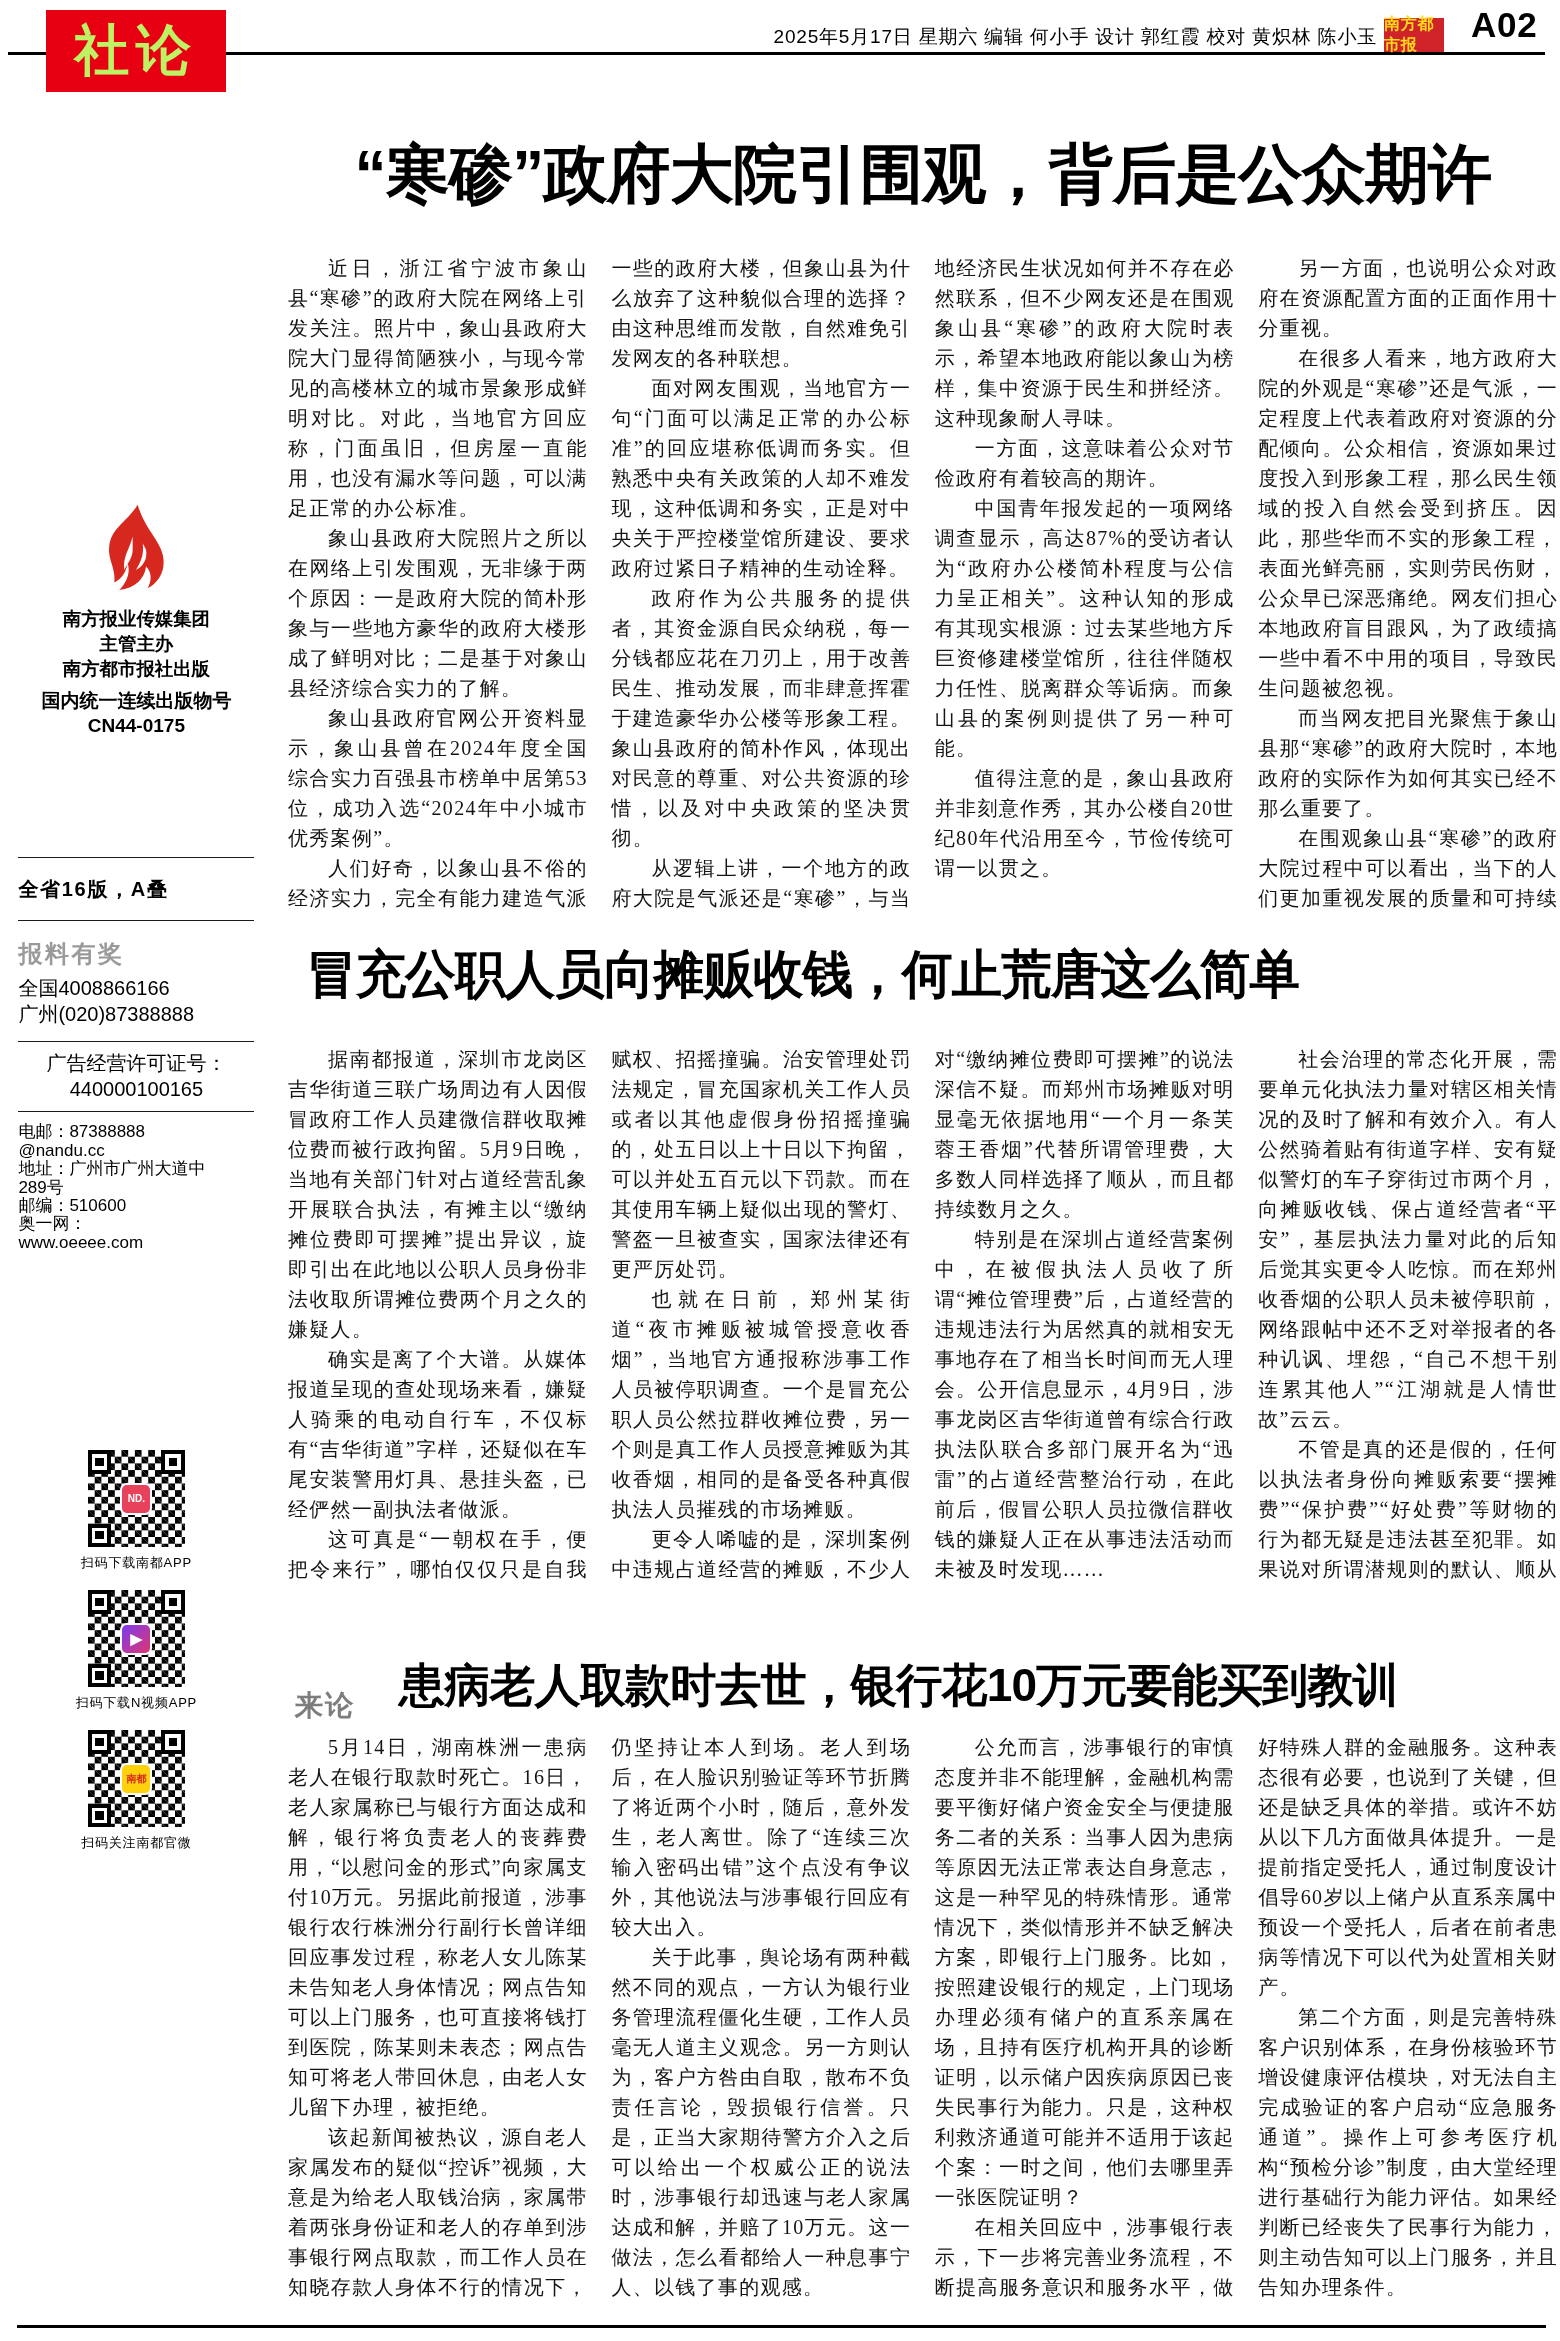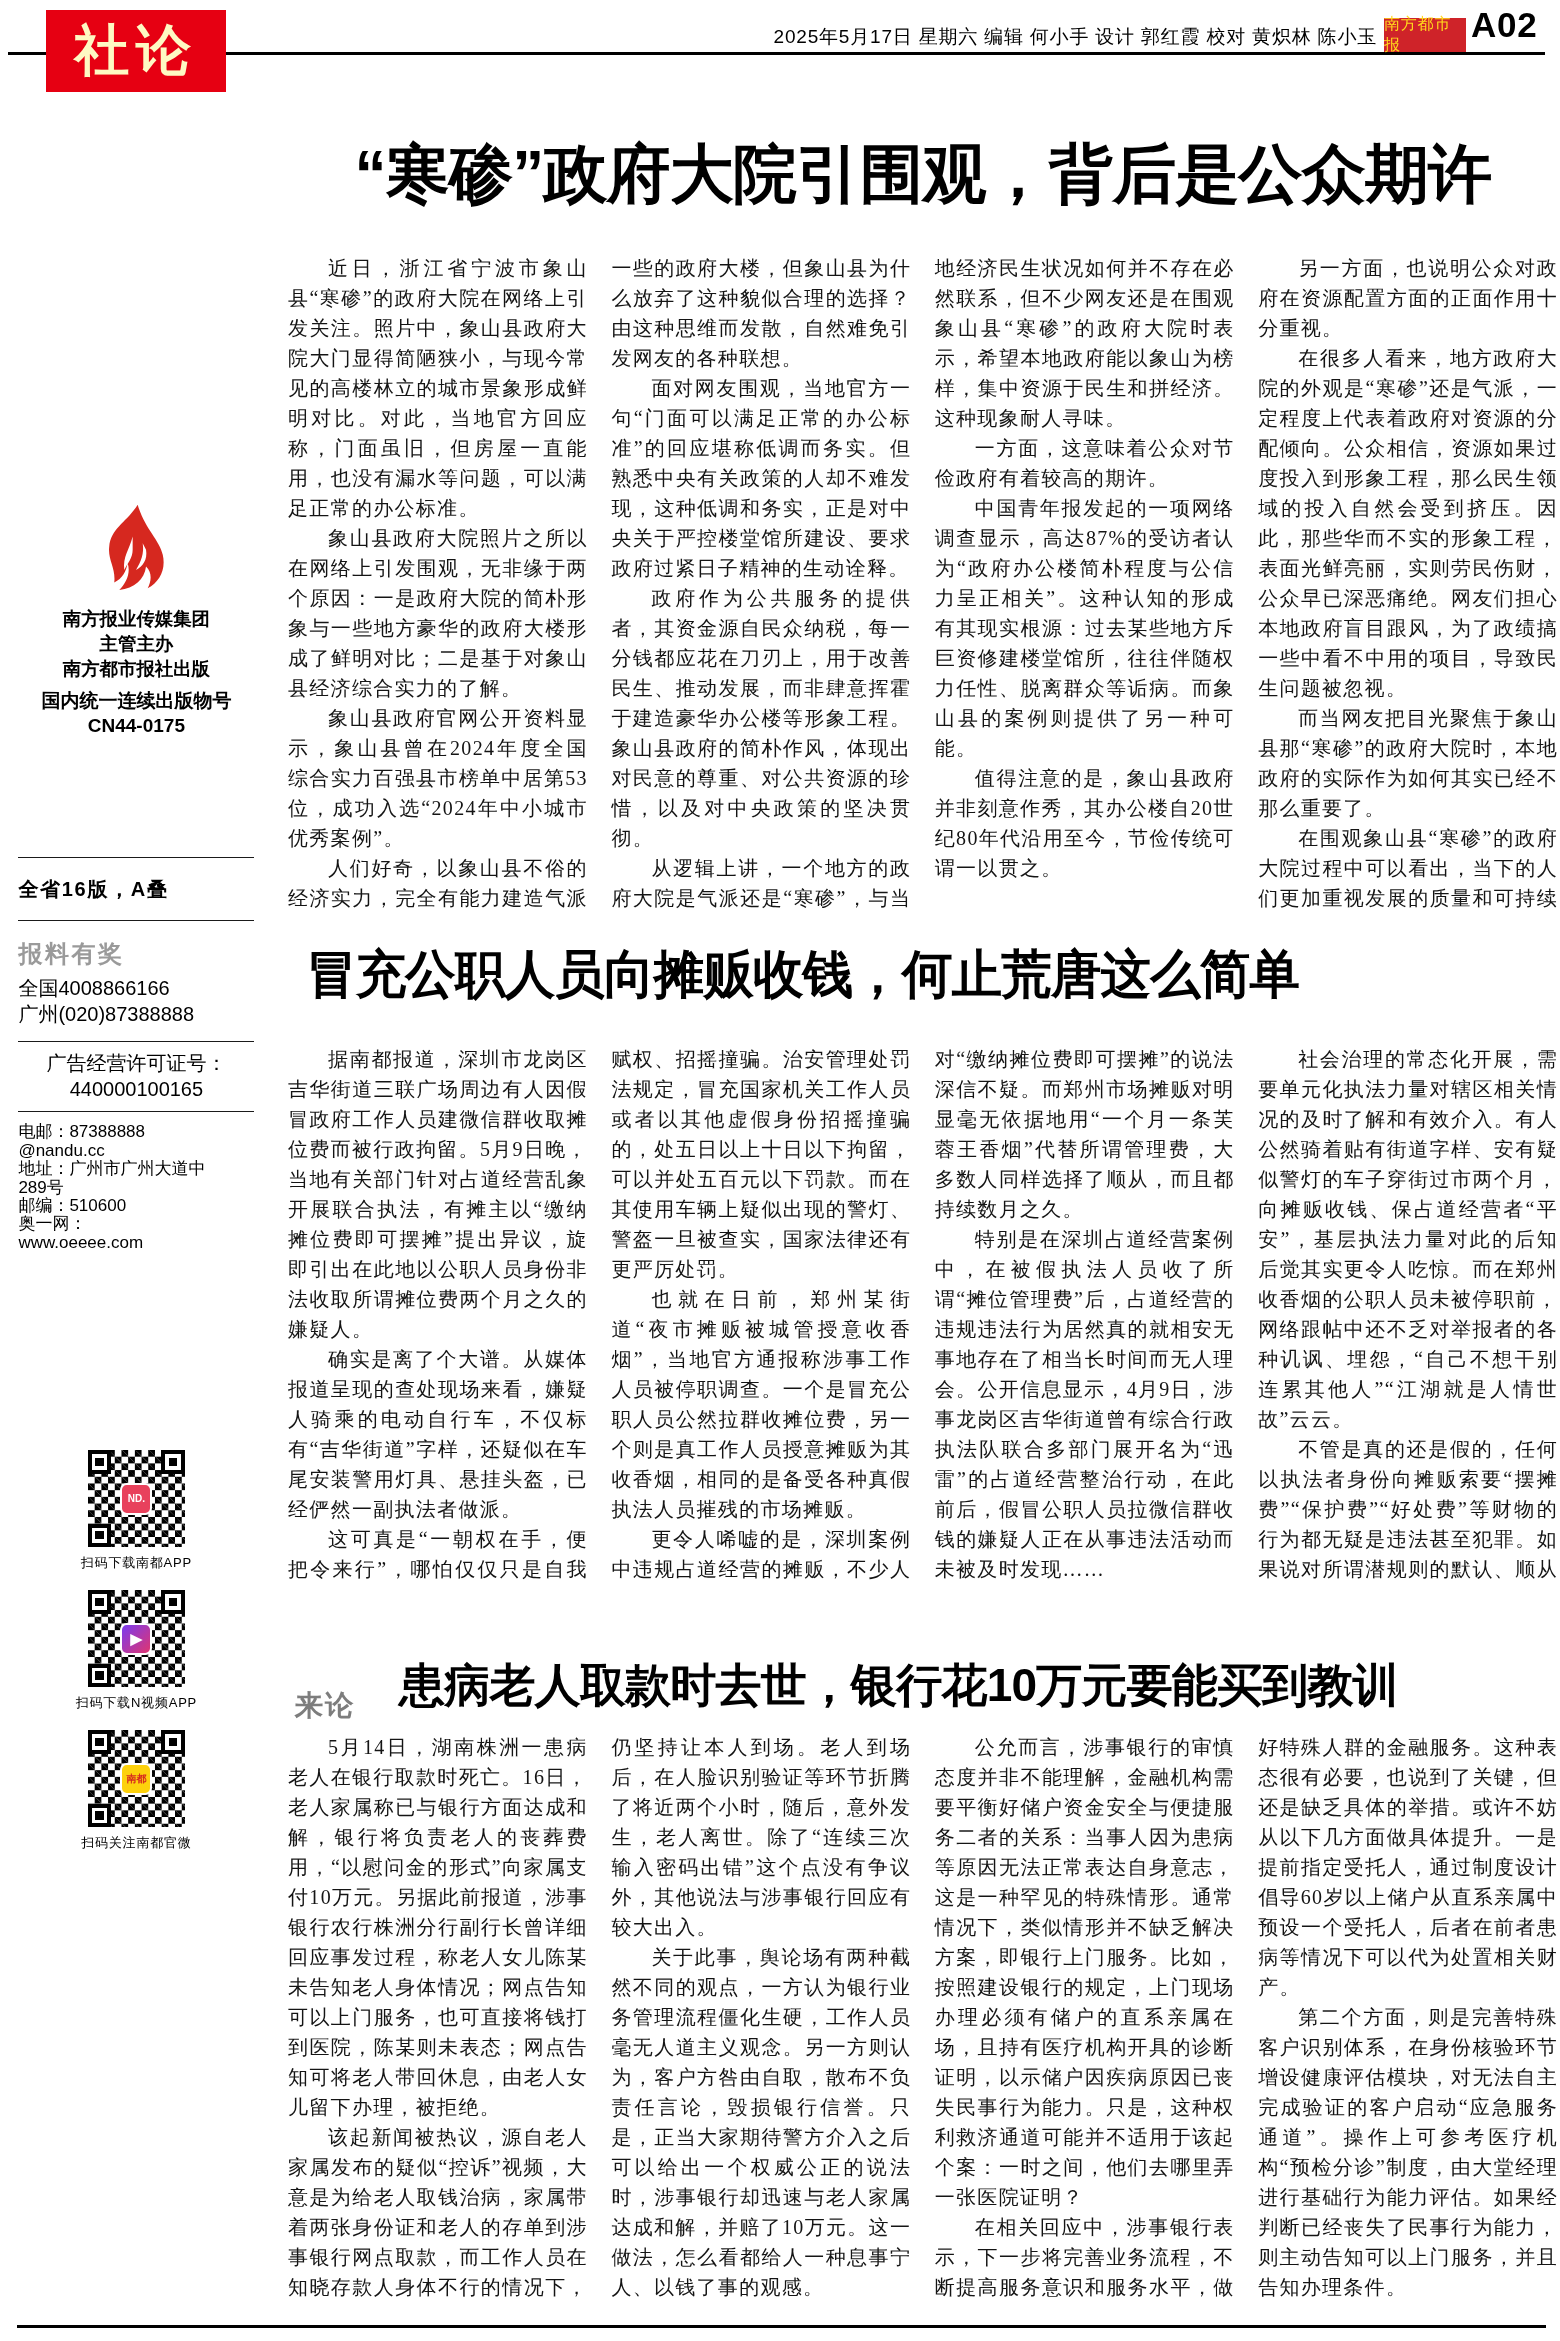--- a/index.html
+++ b/index.html
@@ -3,25 +3,25 @@
 <meta charset="utf-8">
 <style>
   * { margin:0; padding:0; box-sizing:border-box; }
   html,body { background:#ffffff; }
   body { font-family:"Liberation Sans", sans-serif; color:#000; }
   .page { position:relative; width:1560px; height:2342px; background:#fff; overflow:hidden; margin:0 auto; }
 
   
   .header-rule { position:absolute; left:8.4px; top:52px; width:1537px; height:3.4px; background:#000; }
   .section-box { position:absolute; left:46px; top:10px; width:180px; height:82px; background:#e60012;
-    color:#fef9c3; display:flex; align-items:center; justify-content:center; font-weight:bold;
+    color:#bef264; display:flex; align-items:center; justify-content:center; font-weight:bold;
     font-size:55px; letter-spacing:6.7px; z-index:2; }
   .dateline { position:absolute; top:23.5px; right:183px; font-size:19px; letter-spacing:0.8px; }
-  .masthead { position:absolute; top:18.4px; left:1384px; width:82px; height:34px; background:#cf2329;
-    color:#ffd91c; font-weight:normal; font-size:16px; display:flex; align-items:center; justify-content:center; letter-spacing:0.8px; }
+  .masthead { position:absolute; top:18.4px; left:1384px; width:60px; height:34px; background:#cf2329;
+    color:#ffd91c; font-weight:bold; font-size:16px; display:flex; align-items:center; justify-content:center; letter-spacing:0.8px; }
   .pagenum { position:absolute; top:5px; left:1471px; font-size:35px; font-weight:bold; letter-spacing:0.8px; }
 
   
   .sidebar { position:absolute; left:18.4px; top:503px; width:236px; }
   .flame { text-align:center; }
   .pub-block { margin-top:8.4px; text-align:center; font-weight:bold; font-size:18.4px; line-height:25px; }
   .issn-block { margin-top:6.7px; text-align:center; font-weight:bold; font-size:19px; line-height:25px; }
   .divider { border-top:1.7px solid #1a1a1a; width:100%; }
   .d1 { margin-top:119px; } .d2 { margin-top:17px; } .d3 { margin-top:13.4px; } .d4 { margin-top:8.4px; }
   .edition { margin-top:18.4px; font-size:20px; font-weight:bold; letter-spacing:1.7px; }

